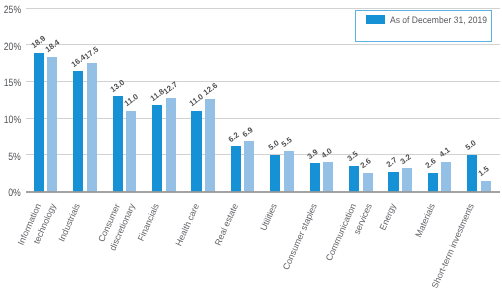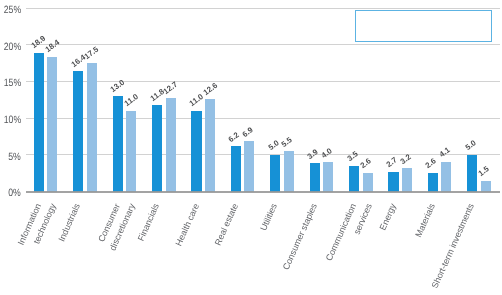--- a/index.html
+++ b/index.html
@@ -107,14 +107,18 @@
       <div class="bar" style="left: 427.8px; width: 10.2px; top: 172.606px; height: 19.0944px; background: rgb(22, 145, 214);"></div>
       <div class="vlabel" style="left: 429.4px; top: 170.106px;">2.6</div>
       <div class="bar" style="left: 441.3px; width: 10.2px; top: 161.59px; height: 30.1104px; background: rgb(148, 192, 229);"></div>
       <div class="vlabel" style="left: 442.9px; top: 159.09px;">4.1</div>
       <div class="bar" style="left: 467.2px; width: 10.2px; top: 154.98px; height: 36.72px; background: rgb(22, 145, 214);"></div>
       <div class="vlabel" style="left: 468.8px; top: 152.48px;">5.0</div>
       <div class="bar" style="left: 480.7px; width: 10.2px; top: 180.684px; height: 11.016px; background: rgb(148, 192, 229);"></div>
       <div class="vlabel" style="left: 482.3px; top: 178.184px;">1.5</div>
     </div>
   <div id="legend" style="left: 355px; top: 10px; width: 135px; height: 30px; overflow: visible;">
+      <div class="lgrow" style="margin-top: 3.5px; margin-left: 10px;">
+        <div class="lgsw" style="background: rgb(22, 145, 214);"></div>
+        <div class="lgtx">As of December 31, 2019</div>
+      </div>
     </div>
 </div>
 
 </body></html>

